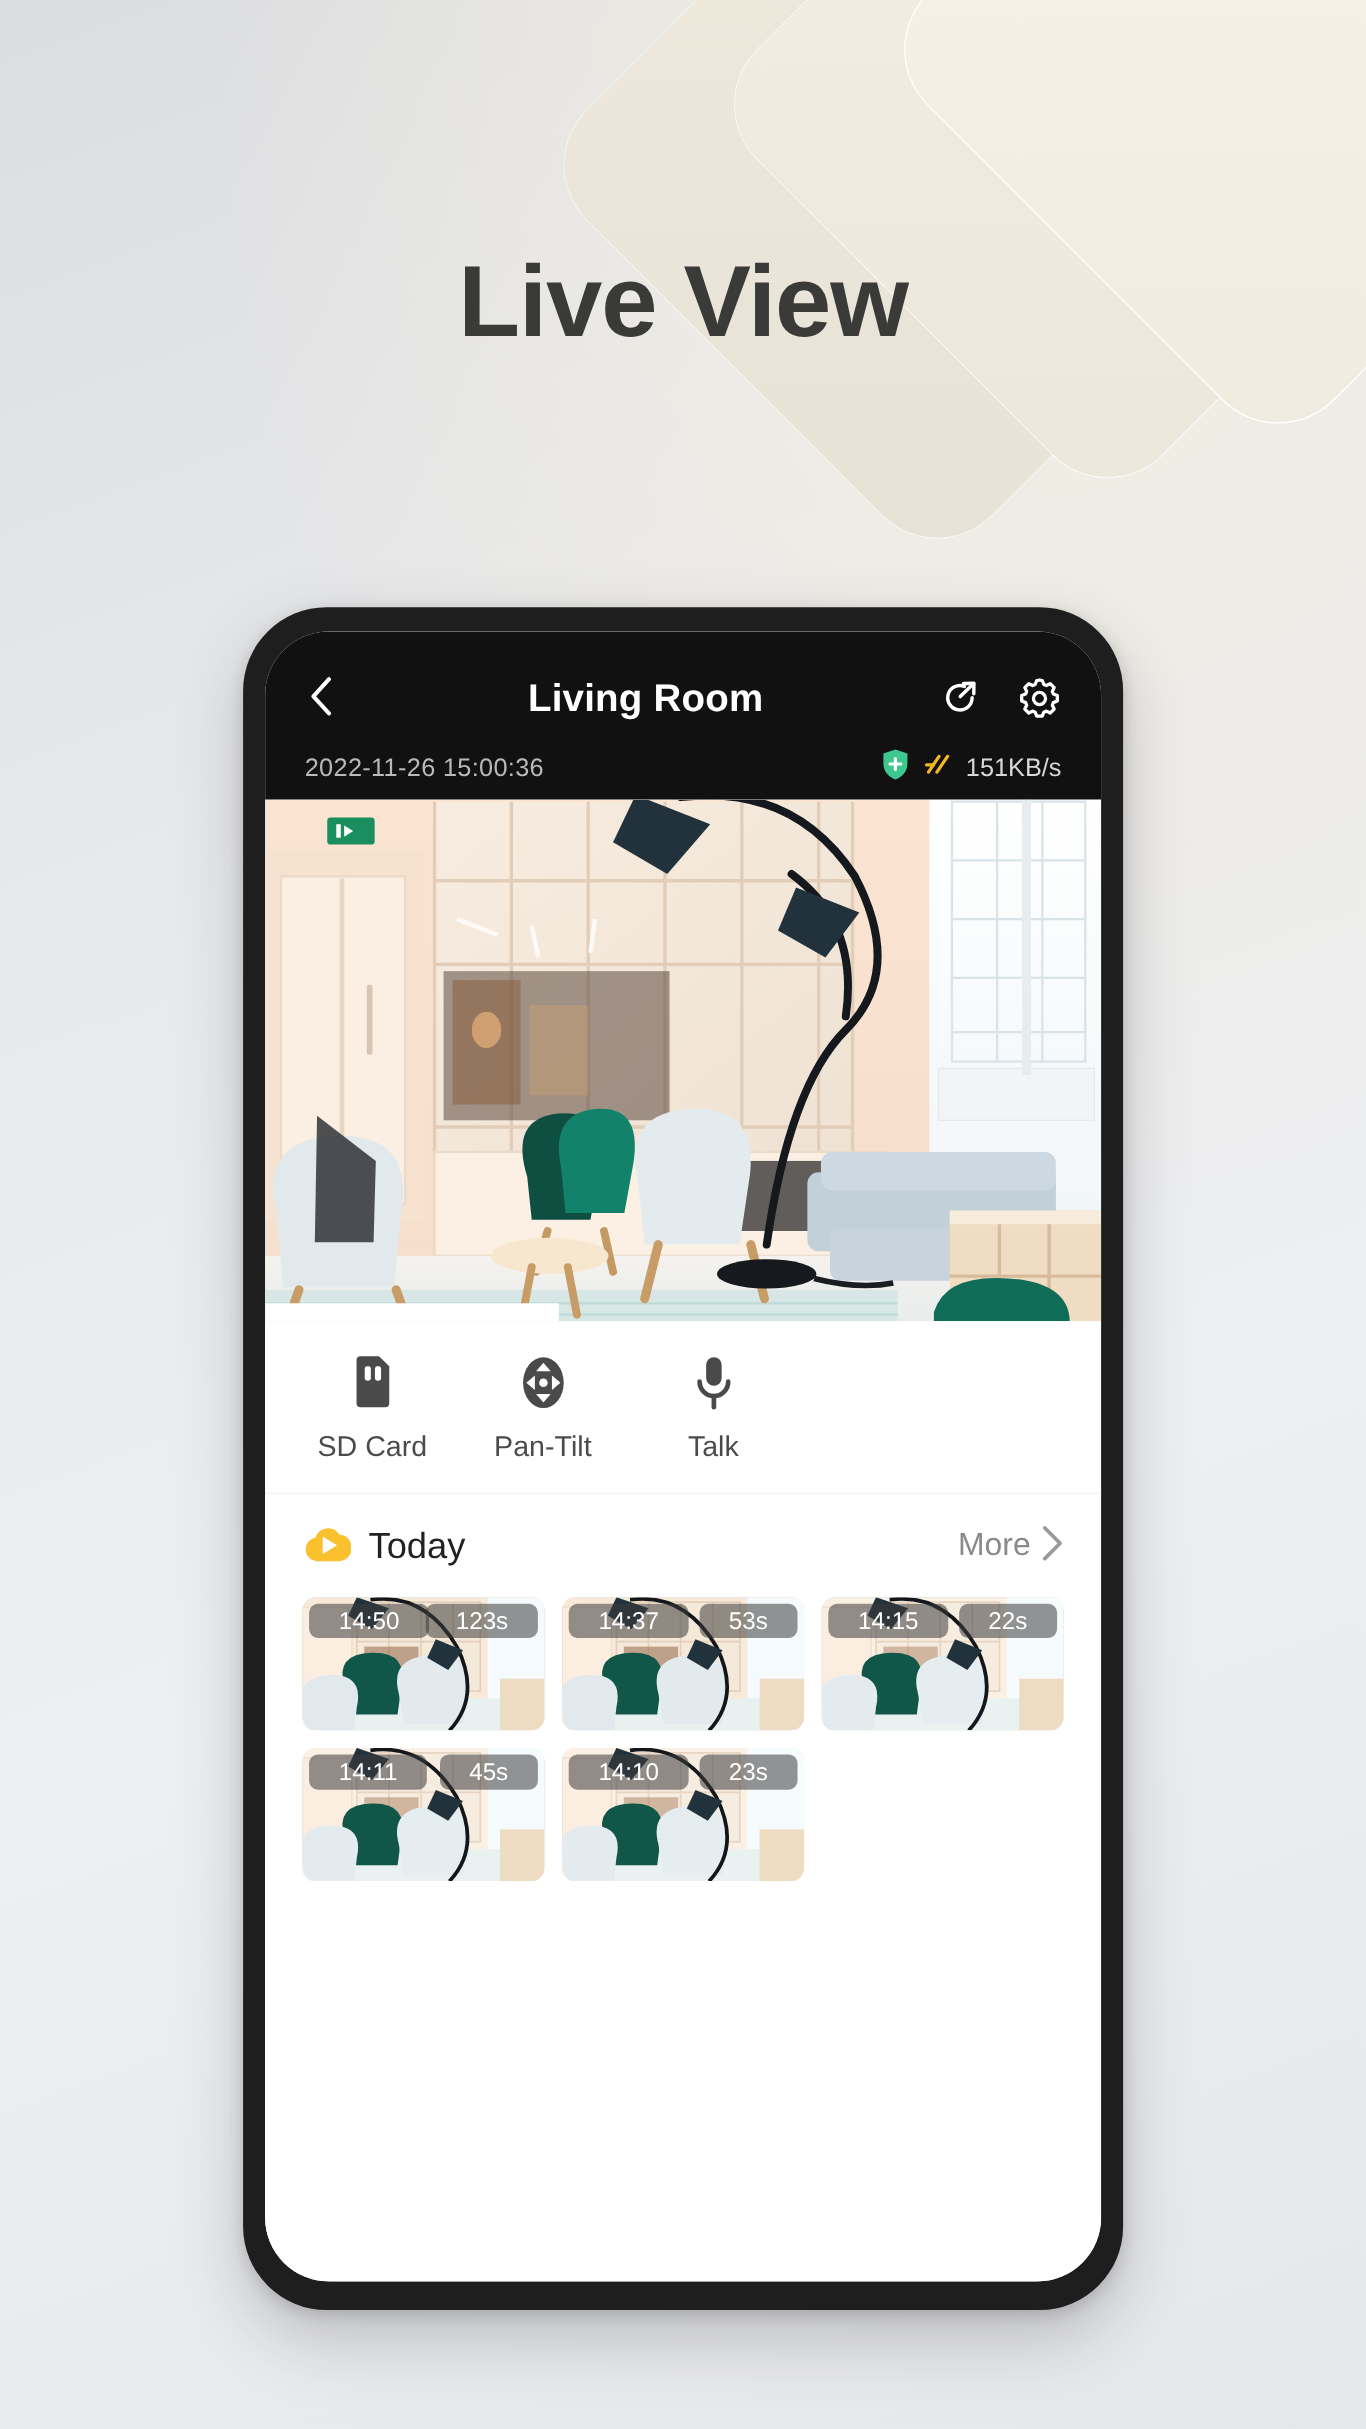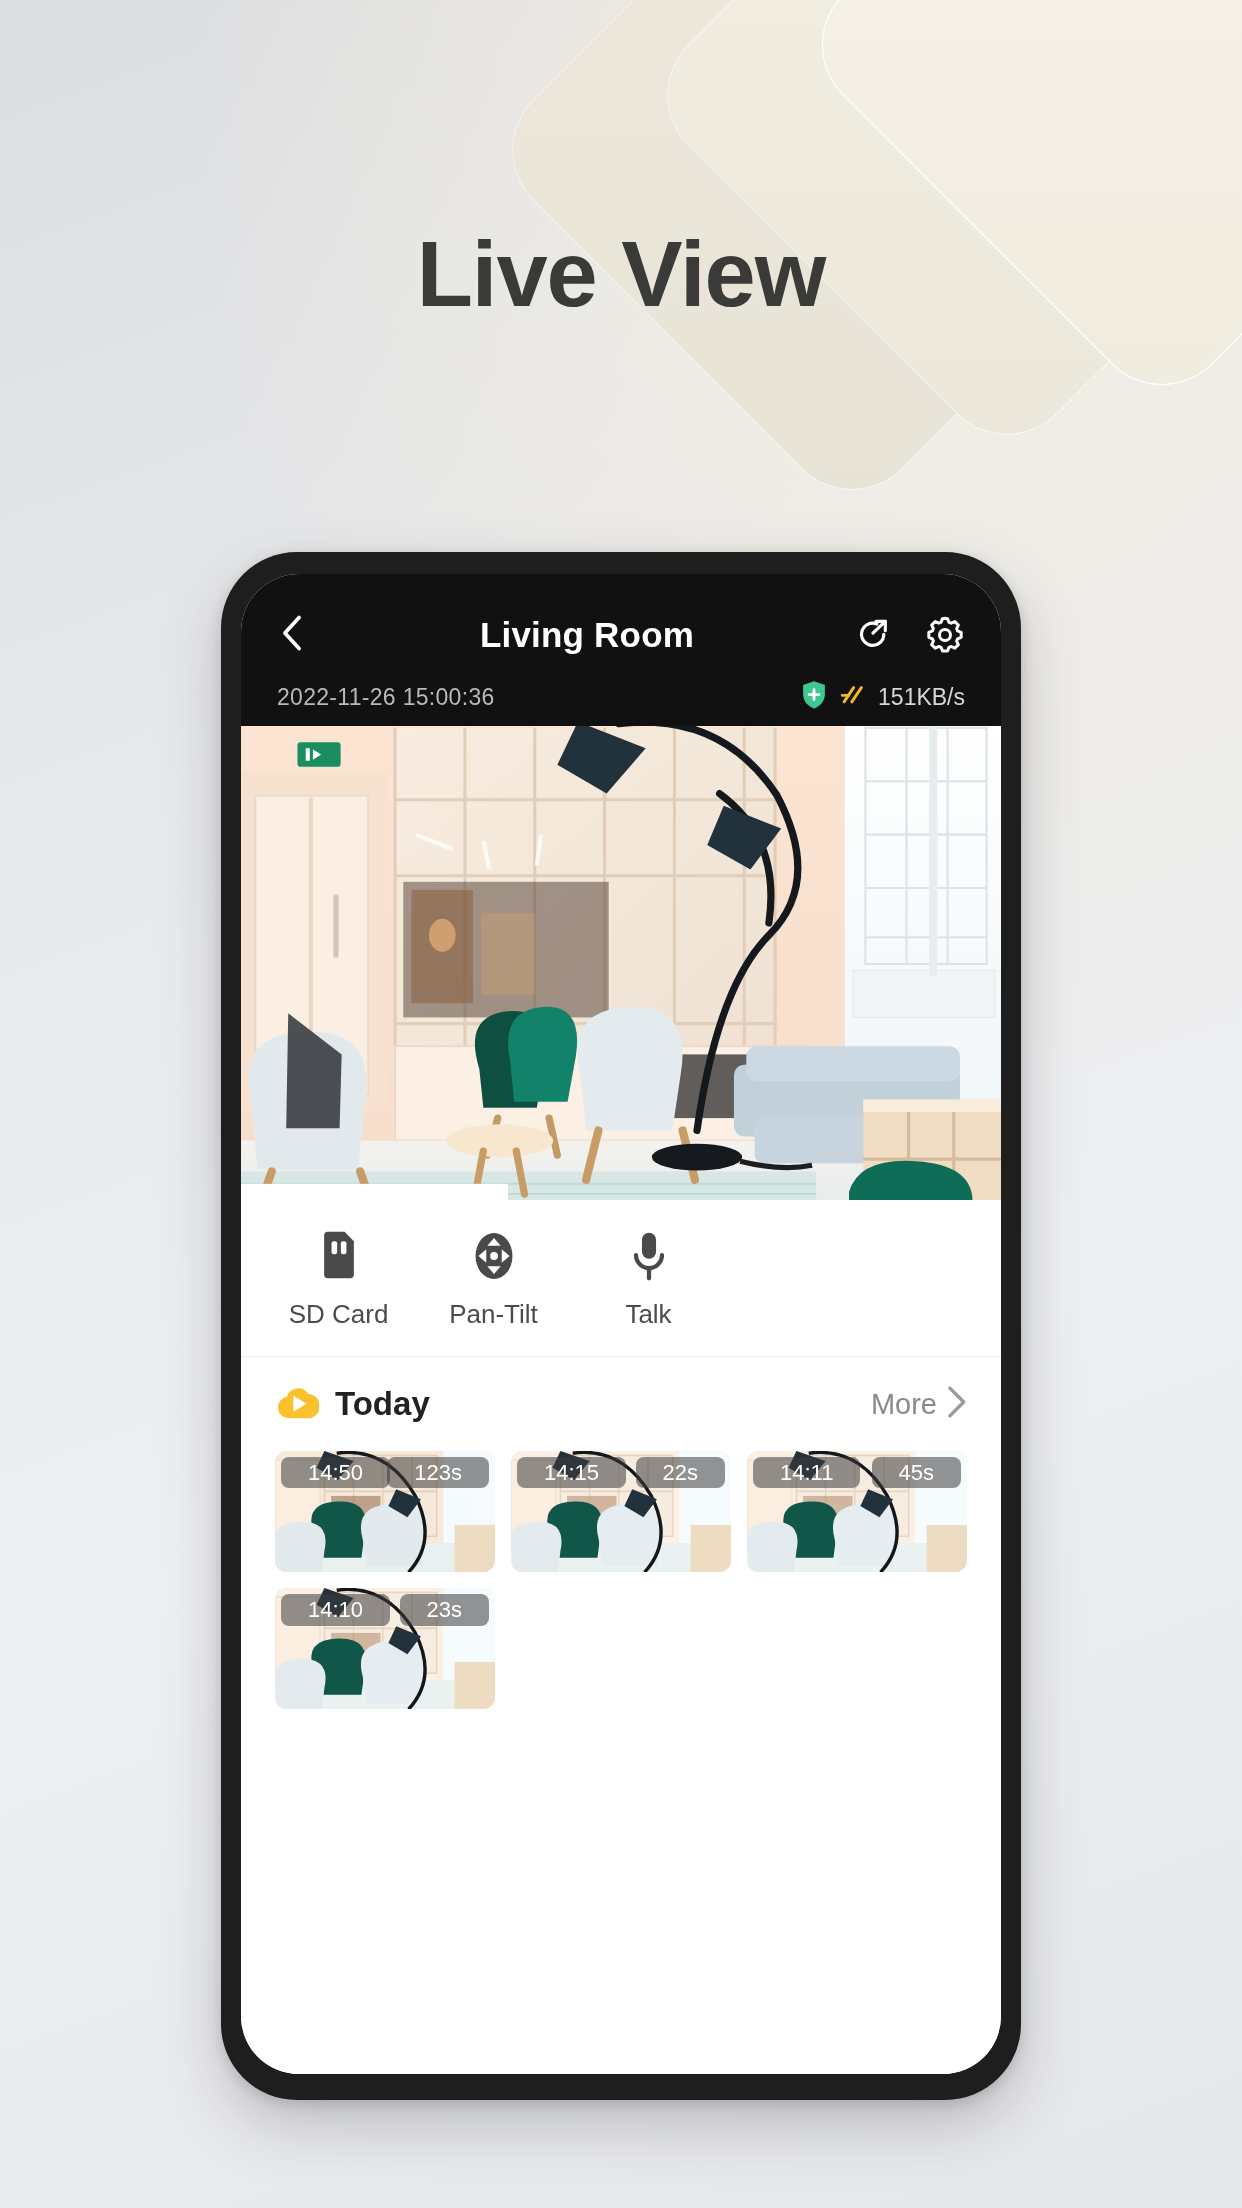--- a/index.html
+++ b/index.html
@@ -108,21 +108,21 @@
   }
   .func-item:first-child { margin-left:20px; }
   .func-label { font-size:26px; color:#4b4b4b; white-space:nowrap; }
   .func-ico { height:52px; display:flex; align-items:center; justify-content:center; }
 
   
   #today-sect { background:#fff; flex:1 1 auto; padding:0 34px; }
   #today-hdr {
     display:flex; align-items:center; height:94px;
   }
-  #today-label { font-size:33px; font-weight:700; color:#222; margin-left:16px; }
+  #today-label { font-size:33px; font-weight:400; color:#222; margin-left:16px; }
   .spacer { flex:1; }
   #more-label { font-size:29px; color:#8a8a8a; margin-right:8px; }
 
   #clip-grid {
     display:grid; grid-template-columns:repeat(3,1fr);
     gap:16px;
   }
   .clip {
     position:relative; aspect-ratio:196/108;
     border-radius:12px; overflow:hidden; background:#d4dbdd;
@@ -373,20 +373,40 @@
           <path d="M0 88 q-6 -24 22 -25 q28 -1 22 26 l-2 19H2z" fill="#e2e9ed"></path>
           <rect x="160" y="66" width="36" height="42" fill="#eedcc2"></rect>
           <path d="M55 2 q44 -6 70 38 q20 40 -6 68" fill="none" stroke="#13161a" stroke-width="3"></path>
           <path d="M44 0 l26 9 l-14 17 l-19 -11z" fill="#22323c"></path>
           <path d="M108 34 l22 9 l-12 16 l-17 -10z" fill="#22323c"></path>
         </svg>
         <span class="clip-time">14:50</span>
         <span class="clip-dur">123s</span>
       </div>
 
+      <div class="clip">
+        <svg viewBox="0 0 196 108" preserveAspectRatio="xMidYMid slice">
+          <rect width="196" height="108" fill="#f8ead9"></rect>
+          <rect x="150" width="46" height="108" fill="#f4fafd"></rect>
+          <rect x="0" y="8" width="40" height="96" fill="#fbeee0" stroke="#eddcc9"></rect>
+          <rect x="44" y="4" width="100" height="72" fill="#f5e9da" stroke="#e4d0ba" stroke-width="1.4"></rect>
+          <path d="M70 4v72M96 4v72M122 4v72M44 36h100" stroke="#e4d0ba" stroke-width="1.4" fill="none"></path>
+          <rect x="50" y="40" width="44" height="30" fill="#8a5a38" opacity=".5"></rect>
+          <rect x="0" y="82" width="196" height="26" fill="#e9f1f0"></rect>
+          <path d="M34 72 q-8 -26 22 -27 q30 -1 24 28 l-3 22 H37z" fill="#10574a"></path>
+          <path d="M78 78 q-8 -30 28 -31 q36 -1 28 33 l-4 23 H82z" fill="#e3eaee"></path>
+          <path d="M0 88 q-6 -24 22 -25 q28 -1 22 26 l-2 19H2z" fill="#e2e9ed"></path>
+          <rect x="160" y="66" width="36" height="42" fill="#eedcc2"></rect>
+          <path d="M55 2 q44 -6 70 38 q20 40 -6 68" fill="none" stroke="#13161a" stroke-width="3"></path>
+          <path d="M44 0 l26 9 l-14 17 l-19 -11z" fill="#22323c"></path>
+          <path d="M108 34 l22 9 l-12 16 l-17 -10z" fill="#22323c"></path>
+        </svg>
+        <span class="clip-time">14:37</span>
+        <span class="clip-dur">53s</span>
+      </div>
 
 
       <div class="clip">
         <svg viewBox="0 0 196 108" preserveAspectRatio="xMidYMid slice">
           <rect width="196" height="108" fill="#faf0e4"></rect>
           <rect x="150" width="46" height="108" fill="#f6fbfd"></rect>
           <rect x="0" y="8" width="40" height="96" fill="#fbeee0" stroke="#eddcc9"></rect>
           <rect x="44" y="4" width="100" height="72" fill="#f7ece0" stroke="#e7d5c1" stroke-width="1.4"></rect>
           <path d="M70 4v72M96 4v72M122 4v72M44 36h100" stroke="#e7d5c1" stroke-width="1.4" fill="none"></path>
           <rect x="50" y="40" width="44" height="30" fill="#9a6a46" opacity=".42"></rect>

